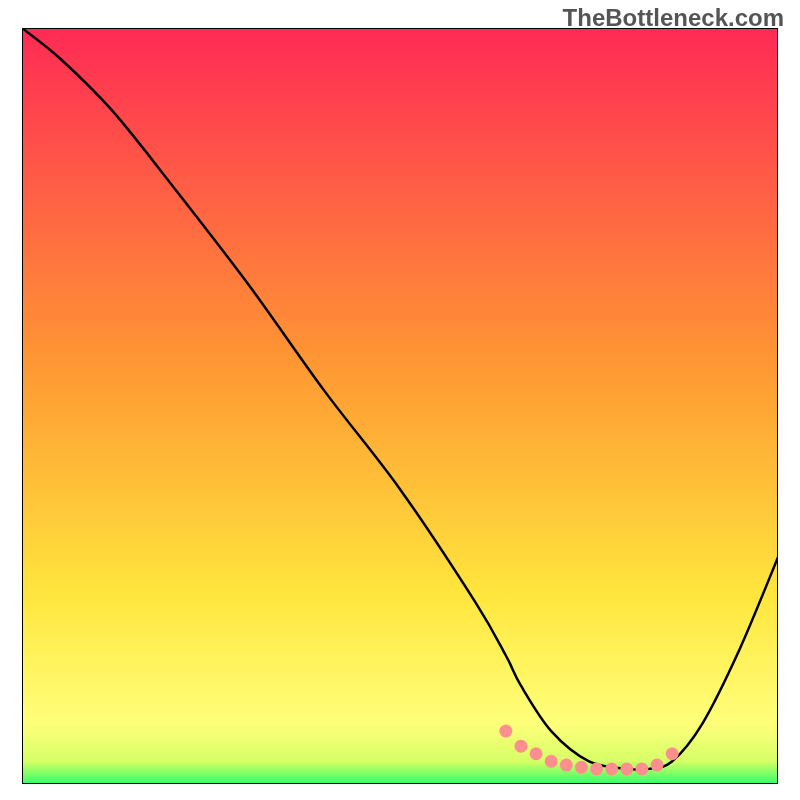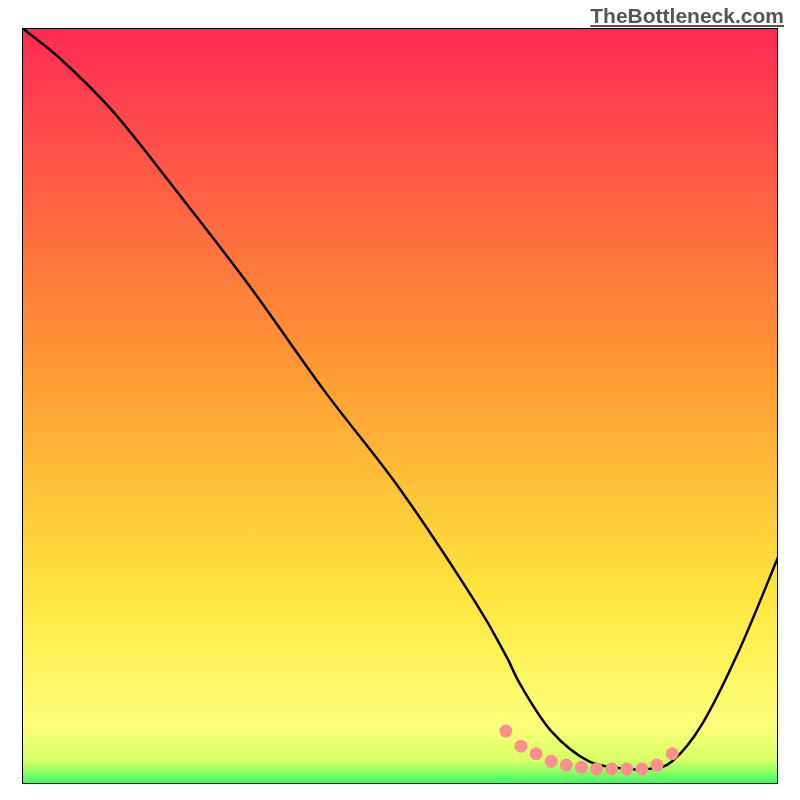--- a/index.html
+++ b/index.html
@@ -8,25 +8,24 @@
     width: 800px;
     height: 800px;
     background: #ffffff;
     font-family: Arial, sans-serif;
     position: relative;
   }
   .watermark {
     position: absolute;
     top: 4px;
     right: 16px;
-    font-size: 21px;
+    font-size: 24px;
     color: #555555;
     font-weight: bold;
     z-index: 10;
-    text-decoration: underline;
   }
   .chart-container {
     position: absolute;
     top: 28px;
     left: 22px;
     width: 756px;
     height: 756px;
   }
   svg {
     display: block;

